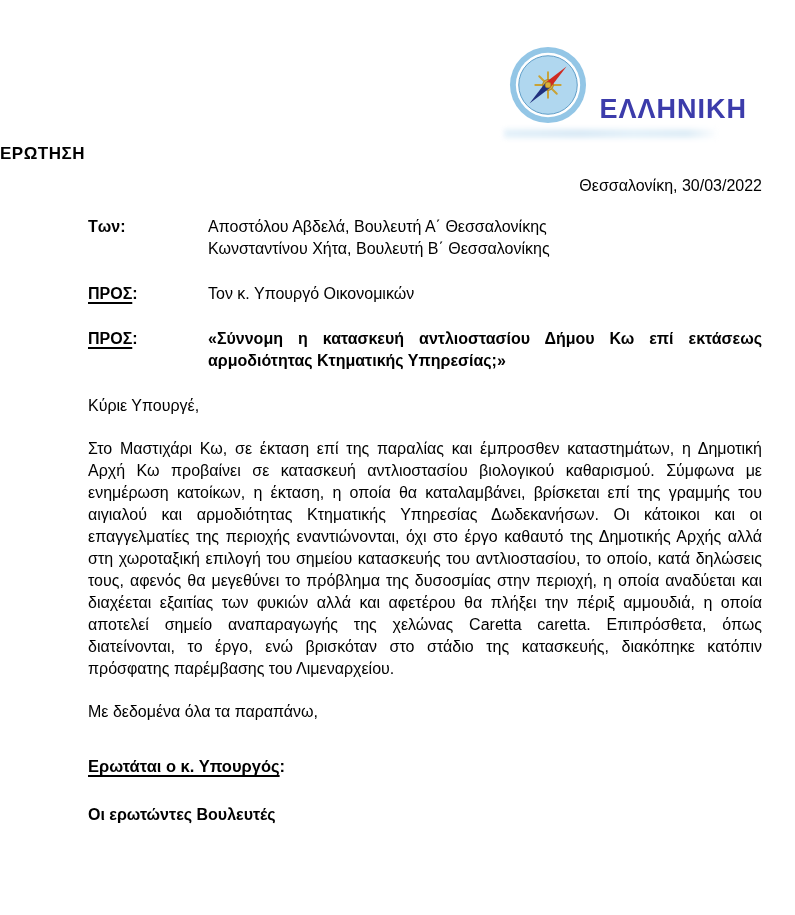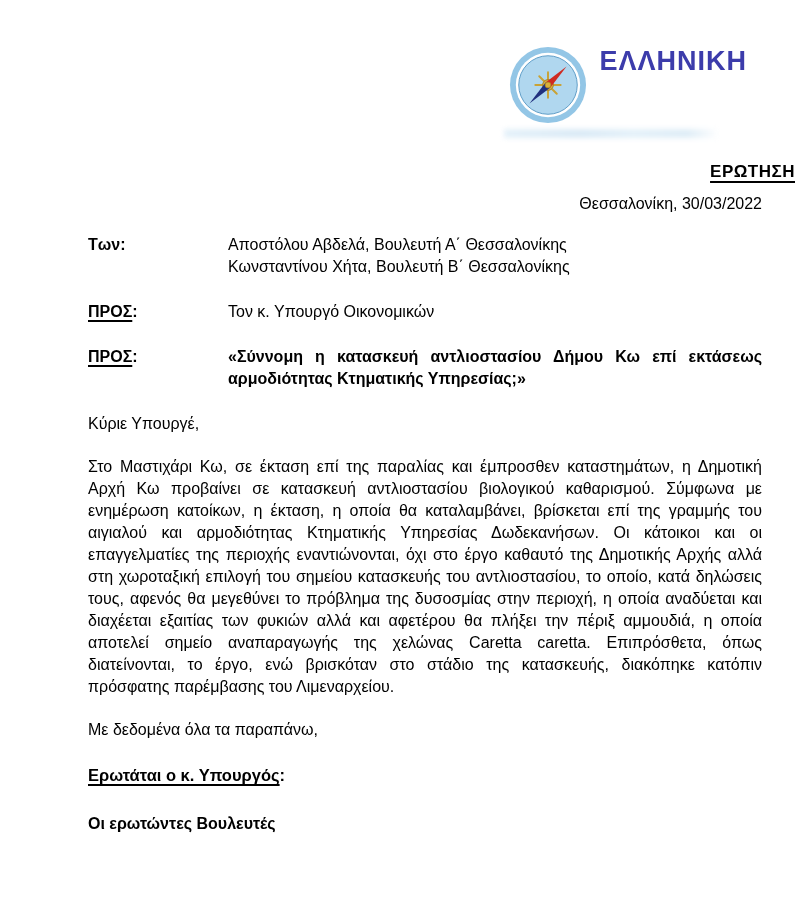--- a/index.html
+++ b/index.html
@@ -10,79 +10,77 @@
     width:795px; height:915px;
     background:#fff;
     overflow:hidden;
   }
 
   
   .logo-block {
     display:flex; flex-direction:column; align-items:flex-end;
     padding:46px 48px 0 0;
   }
-  .logo-inner { display:flex; align-items:flex-start; gap:12px; }
+  .logo-inner { display:flex; align-items:flex-end; gap:12px; }
   .compass { width:78px; height:78px; flex:0 0 auto; }
   .logo-text {
     text-align:center;
     color:#3c3cab;
     font-weight:bold;
     font-size:27px;
     line-height:1.12;
     letter-spacing:1px;
   }
   .logo-watermark {
     width:215px; height:9px;
     margin:5px 28px 0 0;
     background:linear-gradient(90deg,#cfe6f5 0%,#bcd9ee 35%,#cfe6f5 60%,#c4def0 85%,#ffffff 100%);
     filter:blur(2.5px);
     opacity:.55;
   }
 
   
   .title {
-    margin-top:24px;
-    text-align:right;
+    margin-top:6px;
+    text-align:left;
     font-size:17px;
     font-weight:bold;
-    text-decoration:underline;
     text-decoration-thickness:2px;
     text-underline-offset:4px;
     letter-spacing:.5px;
   }
   .date-line {
     margin:13px 33px 0 12px;
     text-align:right;
     font-size:16px;
   }
 
   
   .meta { margin:21px 33px 0 88px; font-size:16px; }
   .meta-row {
     display:grid;
     grid-template-columns:120px 1fr;
     margin-bottom:23px;
     line-height:22px;
-    gap:20px;
   }
   .meta-label { font-weight:bold; }
   .u {
     text-decoration:underline;
     text-decoration-thickness:1.5px;
     text-underline-offset:3px;
     text-align:right;
   }
   .bold { font-weight:bold; }
   .justify { text-align:justify; }
 
   
   .content { margin:0 33px 0 88px; font-size:16px; line-height:22px; }
   .content p { margin-top:21px; }
   p.para { text-align:justify; }
-  p.question-heading { margin-top:23px; font-size:16.5px; }
+  p.question-heading { margin-top:32px; font-size:16.5px; }
   p.sig-heading { margin-top:27px; }
 </style>
 </head>
 <body>
 
 <div class="page">
 
   <header class="logo-block">
     <div class="logo-inner">
       <svg class="compass" viewBox="0 0 80 80" aria-hidden="true">

